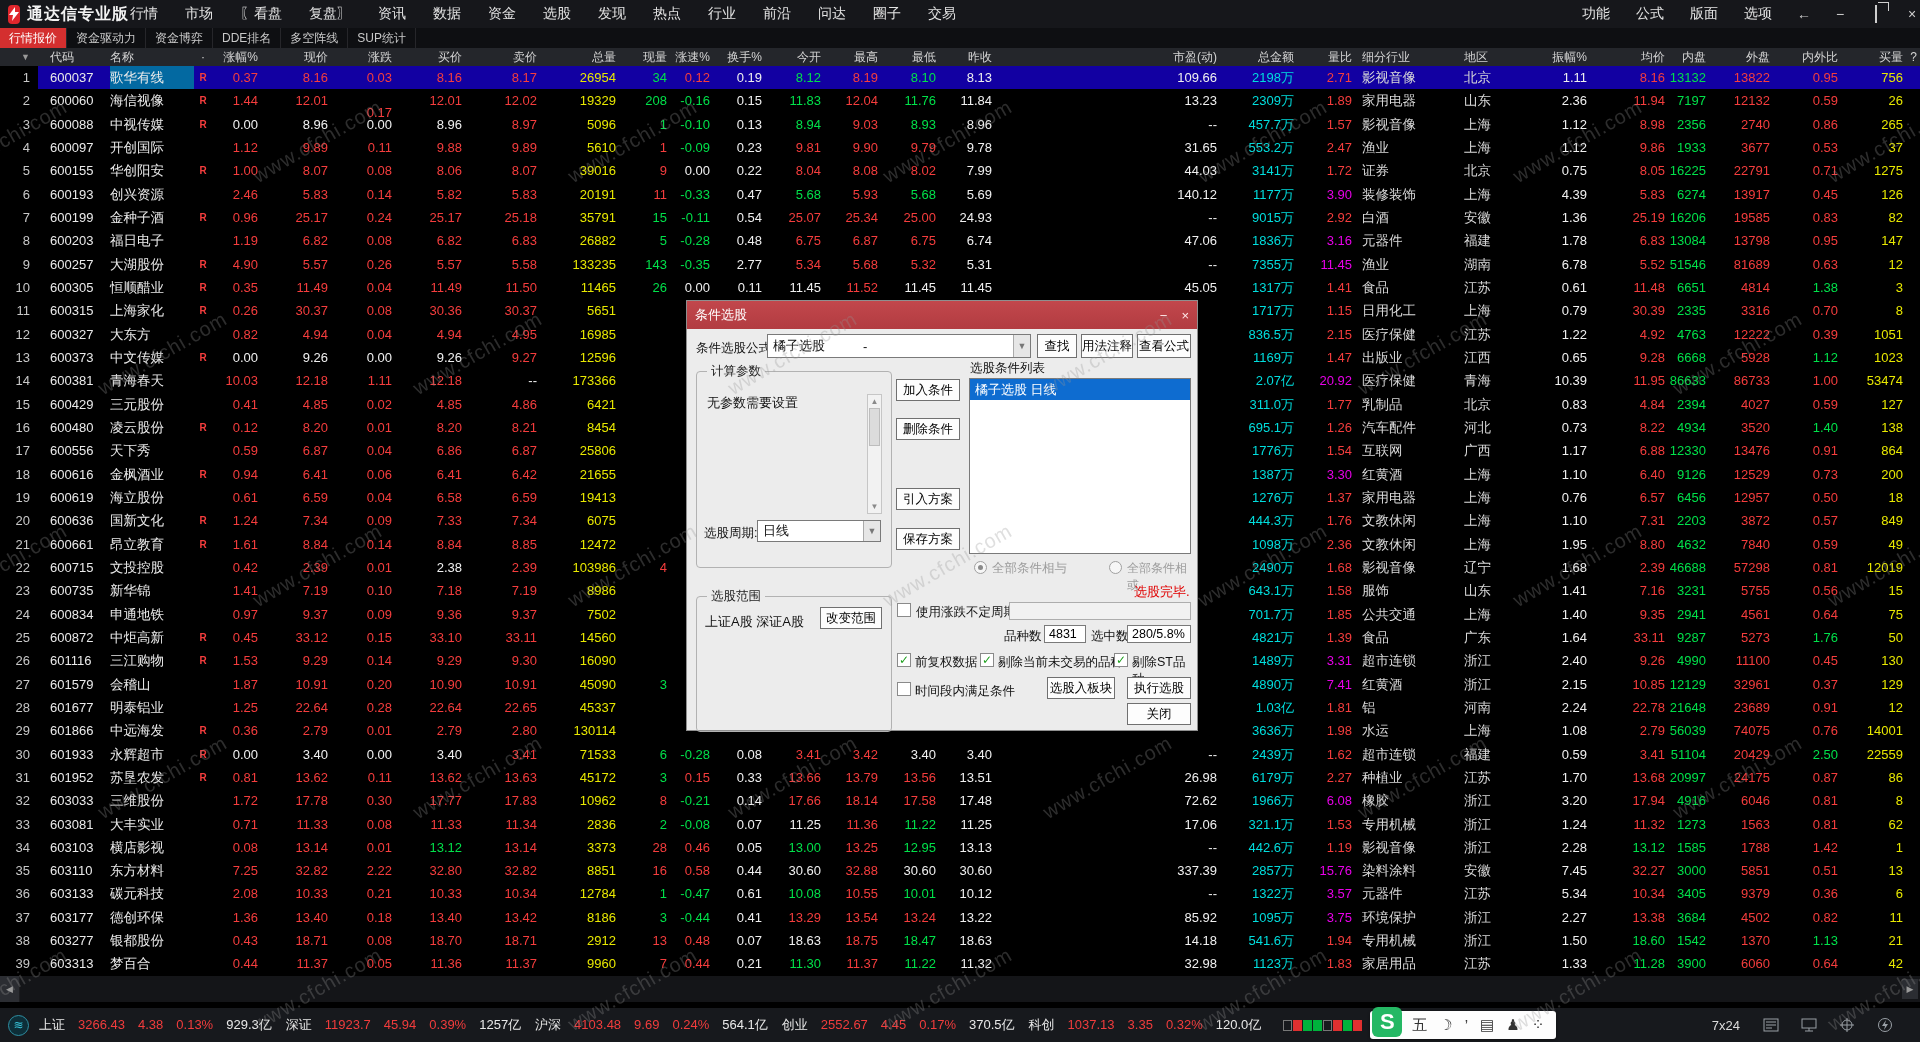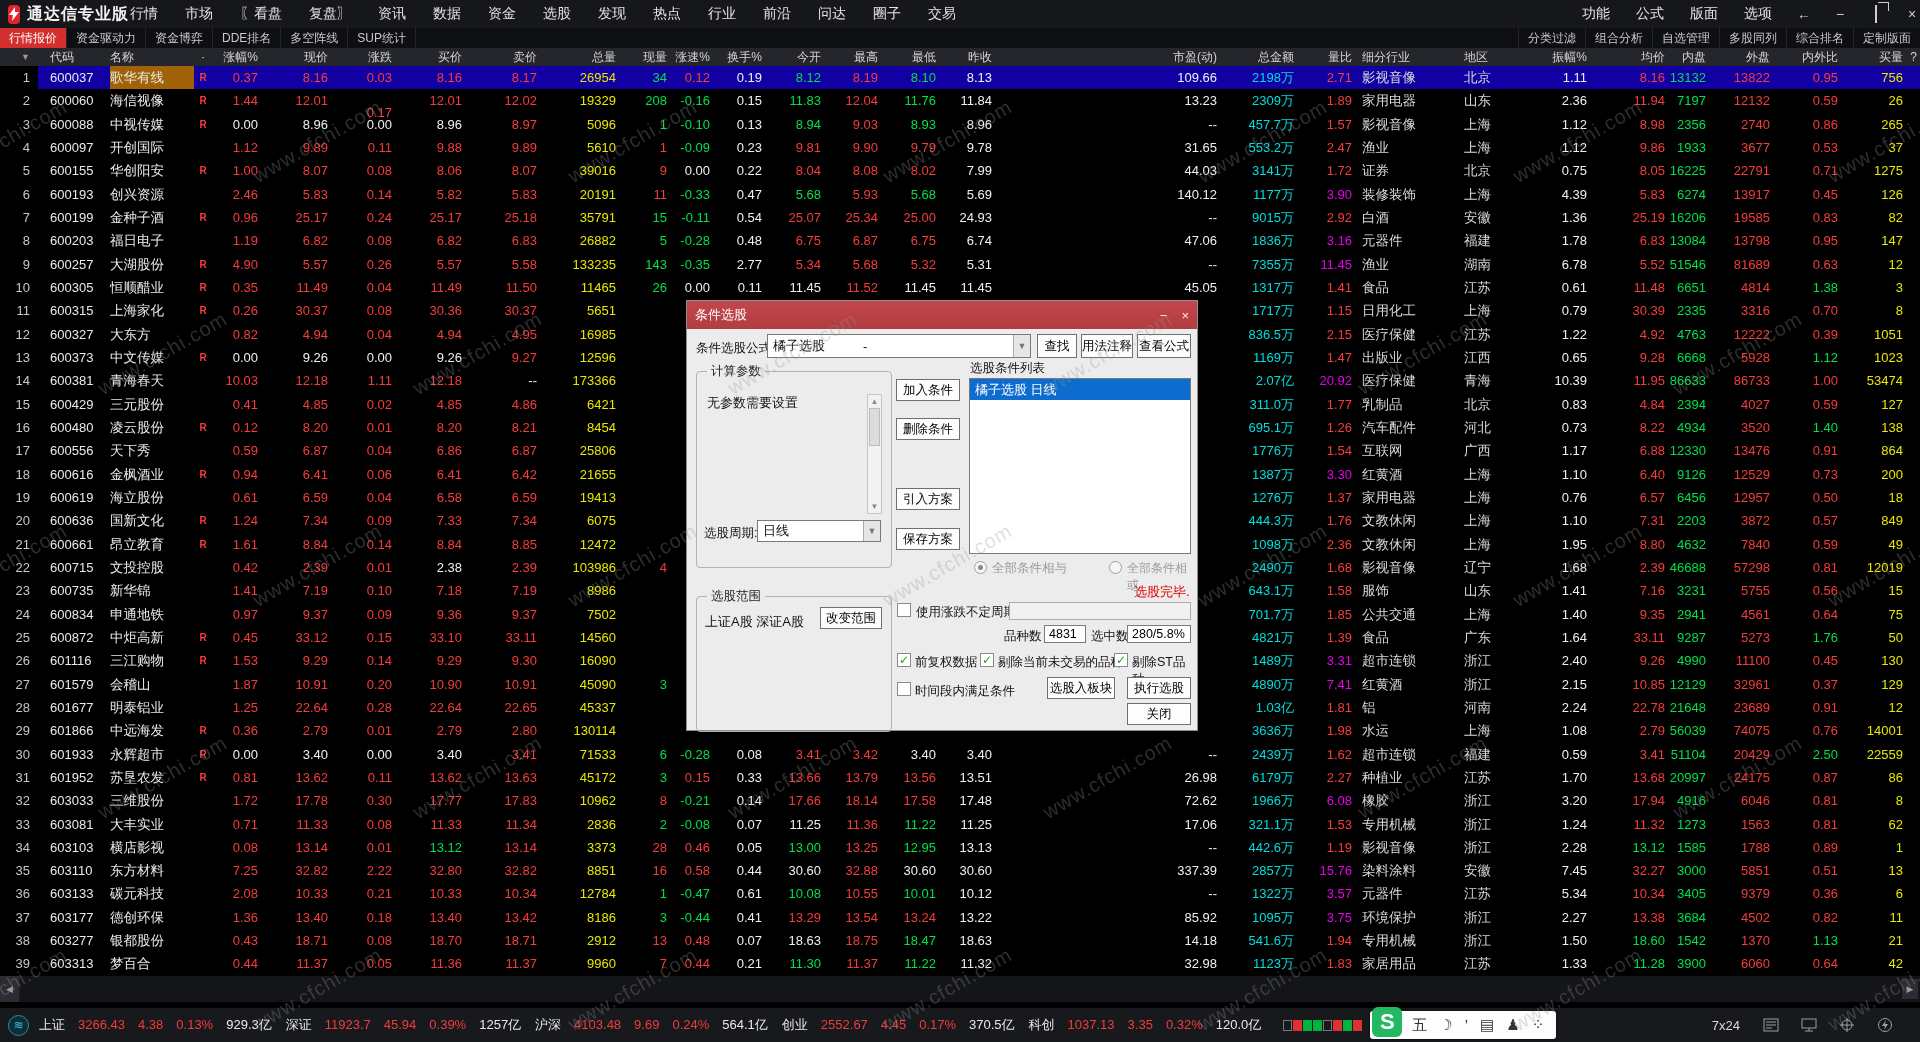--- a/index.html
+++ b/index.html
@@ -136,28 +136,20 @@
   </div>
 
   <div id="toolbar">
     <div id="toolbar-left" style="display:flex;">
         <span class="tool-item active">行情报价</span>
         <span class="tool-item">资金驱动力</span>
         <span class="tool-item">资金博弈</span>
         <span class="tool-item">DDE排名</span>
         <span class="tool-item">多空阵线</span>
         <span class="tool-item">SUP统计</span>
-      </div>
-    <div id="toolbar-right">
-        <span class="tool-item">分类过滤</span>
-        <span class="tool-item">组合分析</span>
-        <span class="tool-item">自选管理</span>
-        <span class="tool-item">多股同列</span>
-        <span class="tool-item">综合排名</span>
-        <span class="tool-item">定制版面</span>
       </div>
   </div>
 
   <div id="grid-header">
       <span class="hcell" style="width: 38px; text-align: right; padding-right: 8px; font-size: 9px; color: rgb(154, 154, 154);">▼</span>
       <span class="hcell" style="width: 72px; text-align: left; padding-left: 12px;">代码</span>
       <span class="hcell" style="width: 84px; text-align: left; padding-left: 0px;">名称</span>
       <span class="hcell" style="width: 18px; text-align: center;">·</span>
       <span class="hcell" style="width: 50px; text-align: right; padding-right: 4px;">涨幅%</span>
       <span class="hcell" style="width: 70px; text-align: right; padding-right: 4px;">现价</span>
@@ -182,21 +174,21 @@
       <span class="hcell" style="width: 41px; text-align: right; padding-right: 4px;">内盘</span>
       <span class="hcell" style="width: 64px; text-align: right; padding-right: 4px;">外盘</span>
       <span class="hcell" style="width: 68px; text-align: right; padding-right: 4px;">内外比</span>
       <span class="hcell" style="width: 65px; text-align: right; padding-right: 4px;">买量</span>
       <span class="hcell" style="width: 13px; text-align: center;">?</span>
     </div>
   <div id="rows">
       <div class="trow">
         <span class="cell" style="width: 38px; text-align: right; padding-right: 8px; color: rgb(200, 200, 200);">1</span>
         <span class="cell" style="width: 72px; text-align: left; padding-left: 12px; color: rgb(234, 234, 234); background: rgb(18, 0, 162);">600037</span>
-        <span class="cell cn" style="width: 84px; text-align: left; padding-left: 0px; color: rgb(234, 234, 234); background: #a16207;">歌华有线</span>
+        <span class="cell cn" style="width: 84px; text-align: left; padding-left: 0px; color: rgb(234, 234, 234); background: #0369a1;">歌华有线</span>
         <span class="cell r-mark" style="width: 18px; text-align: center; color: rgb(245, 61, 61); background: rgb(18, 0, 162);">R</span>
         <span class="cell" style="width: 50px; text-align: right; padding-right: 4px; color: rgb(245, 61, 61); background: rgb(18, 0, 162);">0.37</span>
         <span class="cell" style="width: 70px; text-align: right; padding-right: 4px; color: rgb(245, 61, 61); background: rgb(18, 0, 162);">8.16</span>
         <span class="cell" style="width: 64px; text-align: right; padding-right: 4px; color: rgb(245, 61, 61); background: rgb(18, 0, 162);">0.03</span>
         <span class="cell" style="width: 70px; text-align: right; padding-right: 4px; color: rgb(245, 61, 61); background: rgb(18, 0, 162);">8.16</span>
         <span class="cell" style="width: 75px; text-align: right; padding-right: 4px; color: rgb(245, 61, 61); background: rgb(18, 0, 162);">8.17</span>
         <span class="cell" style="width: 79px; text-align: right; padding-right: 4px; color: rgb(232, 232, 0); background: rgb(18, 0, 162);">26954</span>
         <span class="cell" style="width: 51px; text-align: right; padding-right: 4px; color: rgb(0, 225, 74); background: rgb(18, 0, 162);">34</span>
         <span class="cell" style="width: 43px; text-align: right; padding-right: 4px; color: rgb(245, 61, 61); background: rgb(18, 0, 162);">0.12</span>
         <span class="cell" style="width: 52px; text-align: right; padding-right: 4px; color: rgb(240, 240, 240); background: rgb(18, 0, 162);">0.19</span>
@@ -1229,21 +1221,21 @@
         <span class="cell" style="width: 56px; text-align: right; padding-right: 4px; color: rgb(240, 240, 240);">13.13</span>
         <span class="cell" style="width: 225px; text-align: right; padding-right: 4px; color: rgb(240, 240, 240);">--</span>
         <span class="cell" style="width: 77px; text-align: right; padding-right: 4px; color: rgb(0, 222, 222);">442.6万</span>
         <span class="cell" style="width: 58px; text-align: right; padding-right: 4px; color: rgb(245, 61, 61);">1.19</span>
         <span class="cell cn" style="width: 106px; text-align: left; padding-left: 6px; color: rgb(217, 217, 217);">影视音像</span>
         <span class="cell cn" style="width: 72px; text-align: left; padding-left: 2px; color: rgb(217, 217, 217);">浙江</span>
         <span class="cell" style="width: 57px; text-align: right; padding-right: 4px; color: rgb(240, 240, 240);">2.28</span>
         <span class="cell" style="width: 78px; text-align: right; padding-right: 4px; color: rgb(0, 225, 74);">13.12</span>
         <span class="cell" style="width: 41px; text-align: right; padding-right: 4px; color: rgb(0, 225, 74);">1585</span>
         <span class="cell" style="width: 64px; text-align: right; padding-right: 4px; color: rgb(245, 61, 61);">1788</span>
-        <span class="cell" style="width: 68px; text-align: right; padding-right: 4px; color: rgb(245, 61, 61);">0.89</span>
+        <span class="cell" style="width: 68px; text-align: right; padding-right: 4px; color: rgb(245, 61, 61);">1.42</span>
         <span class="cell" style="width: 65px; text-align: right; padding-right: 4px; color: rgb(232, 232, 0);">1</span>
         <span class="cell" style="width: 13px; text-align: center; color: rgb(240, 240, 240);"></span>
       </div>
       <div class="trow">
         <span class="cell" style="width: 38px; text-align: right; padding-right: 8px; color: rgb(200, 200, 200);">35</span>
         <span class="cell" style="width: 72px; text-align: left; padding-left: 12px; color: rgb(234, 234, 234);">603110</span>
         <span class="cell cn" style="width: 84px; text-align: left; padding-left: 0px; color: rgb(234, 234, 234);">东方材料</span>
         <span class="cell r-mark" style="width: 18px; text-align: center; color: rgb(245, 61, 61);"></span>
         <span class="cell" style="width: 50px; text-align: right; padding-right: 4px; color: rgb(245, 61, 61);">7.25</span>
         <span class="cell" style="width: 70px; text-align: right; padding-right: 4px; color: rgb(245, 61, 61);">32.82</span>

